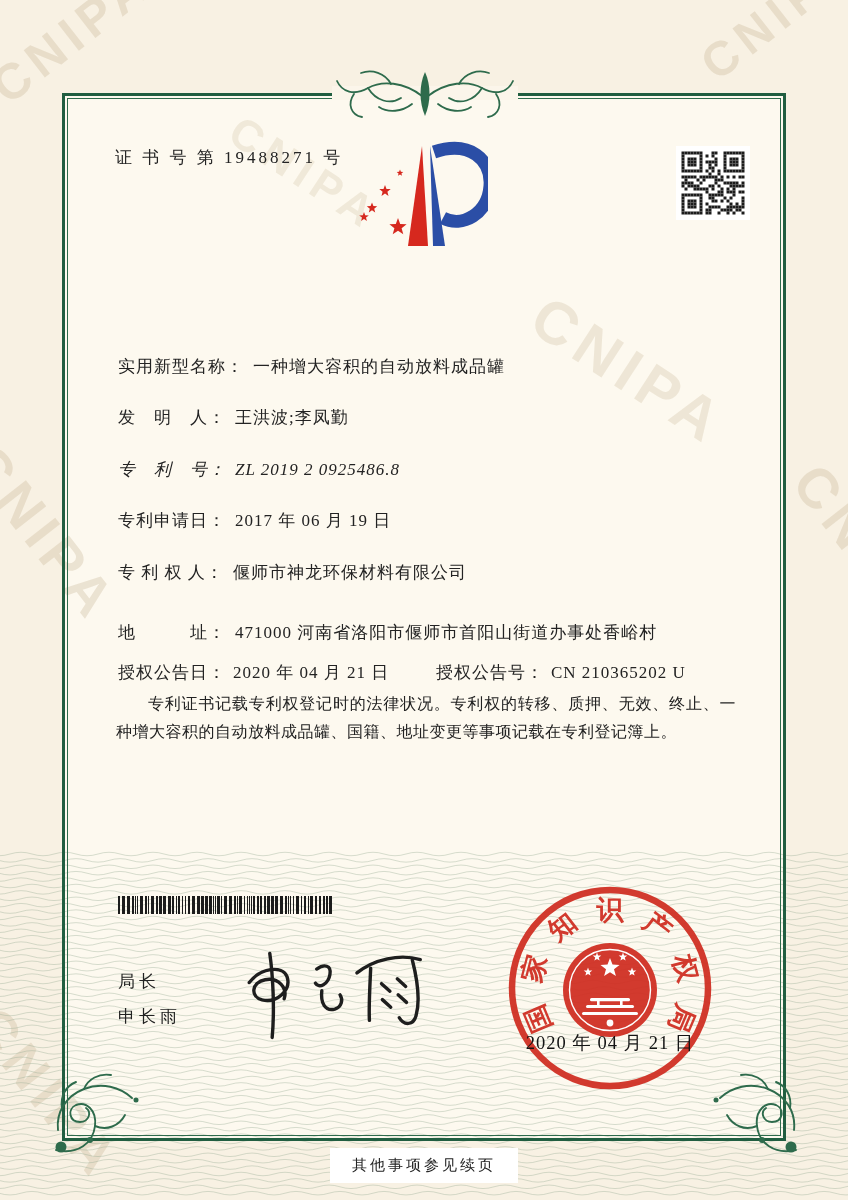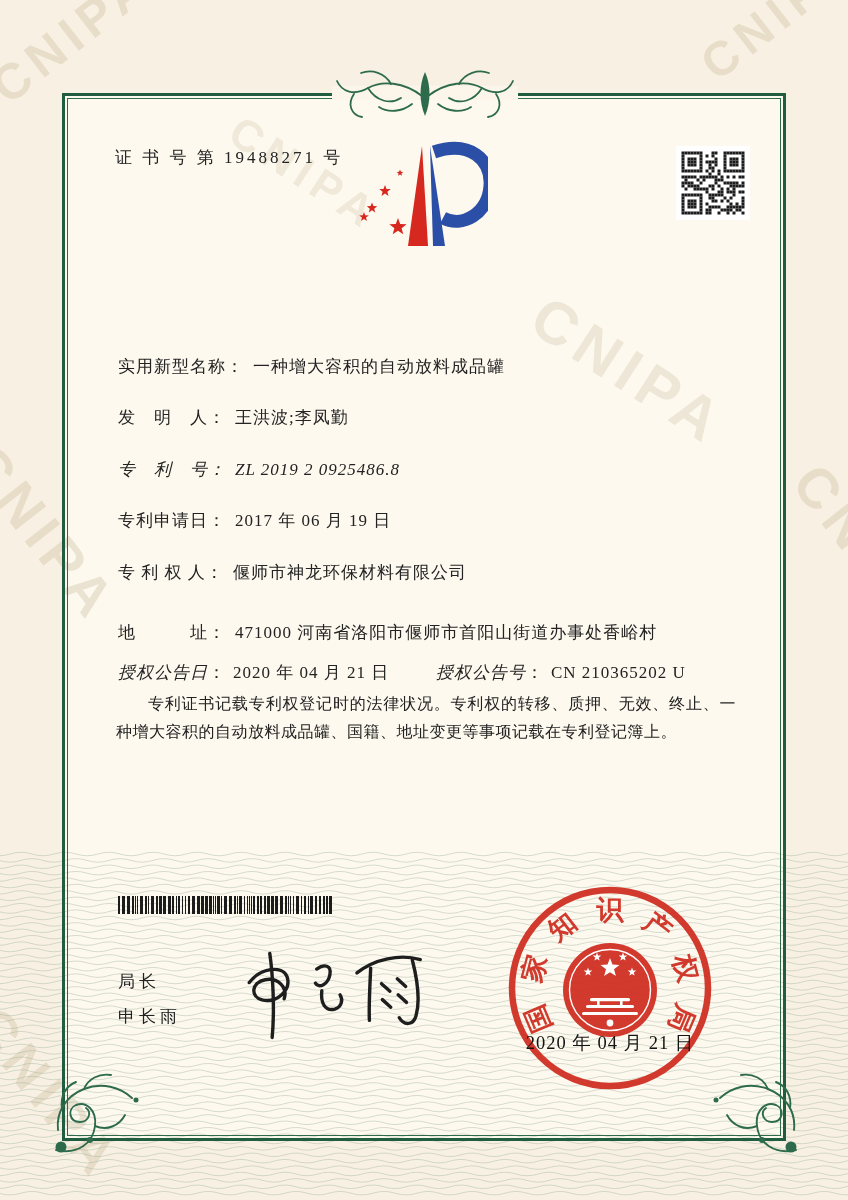--- a/index.html
+++ b/index.html
@@ -27,21 +27,21 @@
   .logo{position:absolute;left:358px;top:138px;}
   .qr{position:absolute;left:676px;top:146px;width:74px;height:74px;background:#fff;}
   .title{position:absolute;left:0;top:258px;width:848px;text-align:center;
          font-size:40px;font-weight:bold;letter-spacing:9px;color:#1c1c1c;}
   #fields{position:absolute;left:118px;top:356px;width:640px;}
   .field-row{position:absolute;left:0;white-space:nowrap;font-size:17px;line-height:22px;}
   .flabel{display:inline-block;min-width:106px;letter-spacing:1px;}
   .fvalue{margin-left:9px;letter-spacing:1px;}
   .grant-row{position:absolute;left:118px;top:661px;width:640px;font-size:17px;white-space:nowrap;}
   .grant-right{position:absolute;left:318px;top:0;}
-  .glabel{letter-spacing:1px;font-style:italic;}
+  .glabel{letter-spacing:1px;}
   .gvalue{margin-left:8px;letter-spacing:1px;}
   #paragraphs{position:absolute;left:116px;top:690px;width:620px;}
   #paragraphs p{margin:0;text-indent:2em;font-size:16px;line-height:27.5px;
                 letter-spacing:0.5px;text-align:justify;color:#222;}
   #barcode{position:absolute;left:118px;top:896px;height:18px;display:flex;align-items:stretch;}
   #barcode span{display:block;height:18px;background:#1c1c1c;}
   .director-title{position:absolute;left:118px;top:970px;font-size:17px;letter-spacing:4px;
                   font-family:"Liberation Sans","DejaVu Sans",sans-serif;color:#222;}
   .director-name{position:absolute;left:118px;top:1005px;font-size:17px;letter-spacing:4px;
                  font-family:"Liberation Sans","DejaVu Sans",sans-serif;color:#222;}
@@ -555,14 +555,15 @@
         <text x="0" y="0" transform="translate(108.0 30.0) rotate(0.0)" text-anchor="middle" dominant-baseline="central" font-size="27" font-weight="bold" fill="#d03024" font-family="&quot;Liberation Serif&quot;,&quot;DejaVu Serif&quot;,serif">识</text>
         <text x="0" y="0" transform="translate(155.7 46.3) rotate(37.7)" text-anchor="middle" dominant-baseline="central" font-size="27" font-weight="bold" fill="#d03024" font-family="&quot;Liberation Serif&quot;,&quot;DejaVu Serif&quot;,serif">产</text>
         <text x="0" y="0" transform="translate(183.5 88.3) rotate(75.3)" text-anchor="middle" dominant-baseline="central" font-size="27" font-weight="bold" fill="#d03024" font-family="&quot;Liberation Serif&quot;,&quot;DejaVu Serif&quot;,serif">权</text>
         <text x="0" y="0" transform="translate(179.8 138.5) rotate(113.0)" text-anchor="middle" dominant-baseline="central" font-size="27" font-weight="bold" fill="#d03024" font-family="&quot;Liberation Serif&quot;,&quot;DejaVu Serif&quot;,serif">局</text>
       </g>
   </svg>
 
   <div class="seal-date">2020 年 04 月 21 日</div>
 
 
+  <div class="footer-note">其他事项参见续页</div>
 
 </div>
 
 </body></html>

